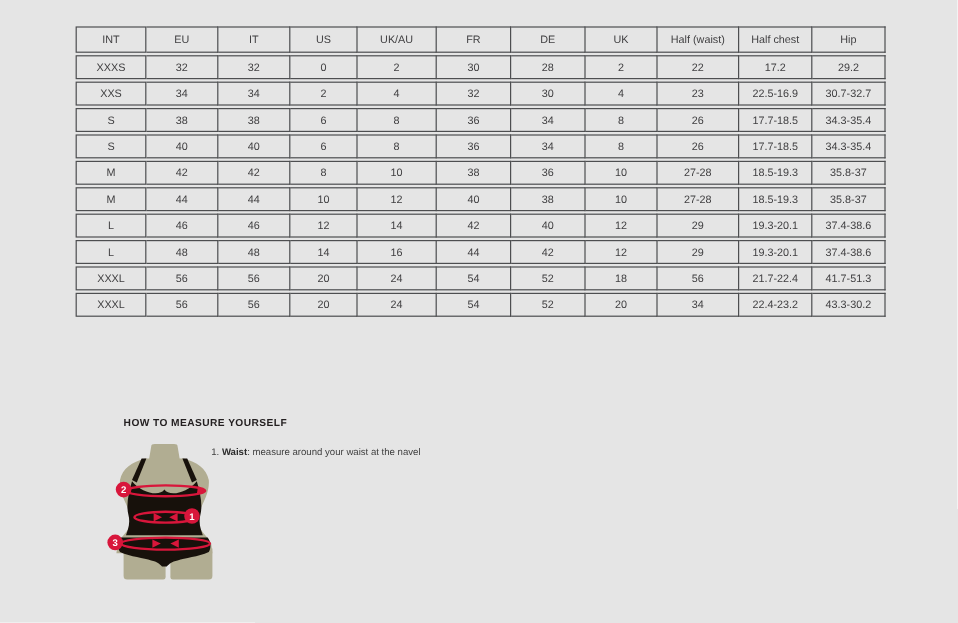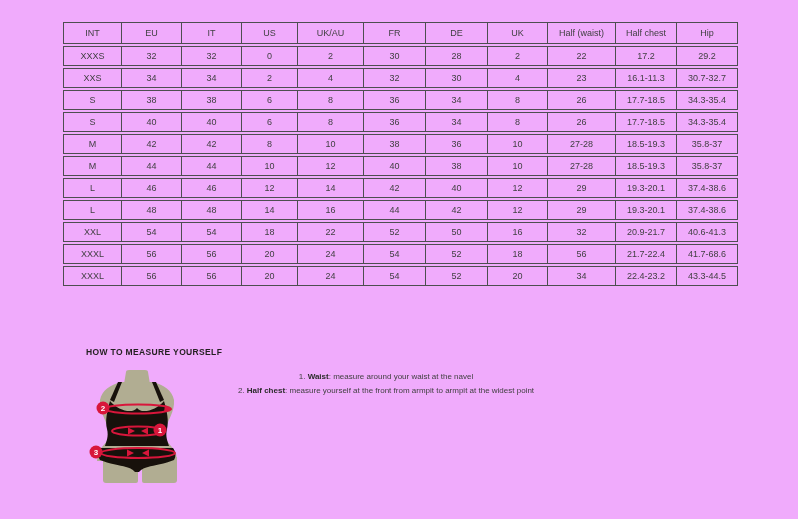--- a/index.html
+++ b/index.html
@@ -5,44 +5,44 @@
   :root{
     --accent-red:#d8163b;
     --mannequin:#b1ad92;
     --garment:#17110b;
     --table-border:#4d4e50;
     --text:#414042;
   }
   *{margin:0;padding:0;box-sizing:border-box;}
   html,body{width:798px;height:519px;background:#ffffff;overflow:hidden;
     font-family:"Liberation Sans", sans-serif;color:var(--text);}
-  .page{position:relative;width:798px;height:519px;background:#f0abfc;}
+  .page{position:relative;width:798px;height:519px;background:#e5e5e5;}
 
   
   table.size-table{
     position:absolute;left:63px;top:20px;width:675px;
     border-collapse:separate;border-spacing:0 2px;table-layout:fixed;
   }
   table.size-table th, table.size-table td{
     border:1px solid var(--table-border);
     font-size:9px;font-weight:400;color:var(--text);
     text-align:center;vertical-align:middle;
     white-space:nowrap;overflow:hidden;
   }
   table.size-table th{height:22px;}
   table.size-table td{height:20px;}
   table.size-table th + th, table.size-table td + td{border-left:0;}
 
   
   .measure-title{
-    position:absolute;left:50px;top:347px;
+    position:absolute;left:67px;top:347px;
     font-size:8.5px;font-weight:700;letter-spacing:.35px;color:#231f20;padding-left:36px;
   }
   .steps{position:absolute;left:176px;top:372px;width:420px;}
-  .step{font-size:8px;line-height:9px;margin-bottom:5px;color:#3f3f3f;text-align:center;}
+  .step{font-size:8px;line-height:9px;margin-bottom:5px;color:#3f3f3f;}
   .step .num{font-weight:400;}
   .step .label{font-weight:700;color:#2b2b2b;}
 
   .figure-wrap{position:absolute;left:88px;top:369px;width:98px;height:116px;}
   .figure-wrap svg{overflow:visible;display:block;}
   .badge-text{font-family:"Liberation Sans",sans-serif;font-size:8px;font-weight:700;fill:#ffffff;}
 </style>
 </head>
 <body>
 
@@ -94,21 +94,21 @@
         <tr>
           <td>XXS</td>
           <td>34</td>
           <td>34</td>
           <td>2</td>
           <td>4</td>
           <td>32</td>
           <td>30</td>
           <td>4</td>
           <td>23</td>
-          <td>16.1-11.3</td>
+          <td>22.5-16.9</td>
           <td>30.7-32.7</td>
         </tr>
         <tr>
           <td>S</td>
           <td>38</td>
           <td>38</td>
           <td>6</td>
           <td>8</td>
           <td>36</td>
           <td>34</td>
@@ -176,57 +176,44 @@
           <td>14</td>
           <td>16</td>
           <td>44</td>
           <td>42</td>
           <td>12</td>
           <td>29</td>
           <td>19.3-20.1</td>
           <td>37.4-38.6</td>
         </tr>
         <tr>
-          <td>XXL</td>
-          <td>54</td>
-          <td>54</td>
-          <td>18</td>
-          <td>22</td>
-          <td>52</td>
-          <td>50</td>
-          <td>16</td>
-          <td>32</td>
-          <td>20.9-21.7</td>
-          <td>40.6-41.3</td>
-        </tr>
-        <tr>
           <td>XXXL</td>
           <td>56</td>
           <td>56</td>
           <td>20</td>
           <td>24</td>
           <td>54</td>
           <td>52</td>
           <td>18</td>
           <td>56</td>
           <td>21.7-22.4</td>
-          <td>41.7-68.6</td>
+          <td>41.7-51.3</td>
         </tr>
         <tr>
           <td>XXXL</td>
           <td>56</td>
           <td>56</td>
           <td>20</td>
           <td>24</td>
           <td>54</td>
           <td>52</td>
           <td>20</td>
           <td>34</td>
           <td>22.4-23.2</td>
-          <td>43.3-44.5</td>
+          <td>43.3-30.2</td>
         </tr>
       </tbody>
   </table>
 
   <div class="measure-title">HOW TO MEASURE YOURSELF</div>
 
   <div class="figure-wrap">
     <svg width="98" height="116" viewBox="0 0 98 116" xmlns="http://www.w3.org/2000/svg">
 
       <path fill="var(--mannequin)" d="M36,15 L38,3 Q38,1 41,1 L57,1 Q60,1 60,3 L62,15 Q49,20 36,15 Z"></path>
@@ -264,16 +251,15 @@
       </g>
       <g>
         <circle cx="8" cy="83" r="6.5" fill="var(--accent-red)"></circle>
         <text class="badge-text" x="8" y="86" text-anchor="middle">3</text>
       </g>
     </svg>
   </div>
 
   <div class="steps">
       <div class="step"><span class="num">1. </span><span class="label">Waist</span><span>: measure around your waist at the navel</span></div>
-      <div class="step"><span class="num">2. </span><span class="label">Half chest</span><span>: measure yourself at the front from armpit to armpit at the widest point</span></div>
     </div>
 
 </div>
 
 </body></html>

